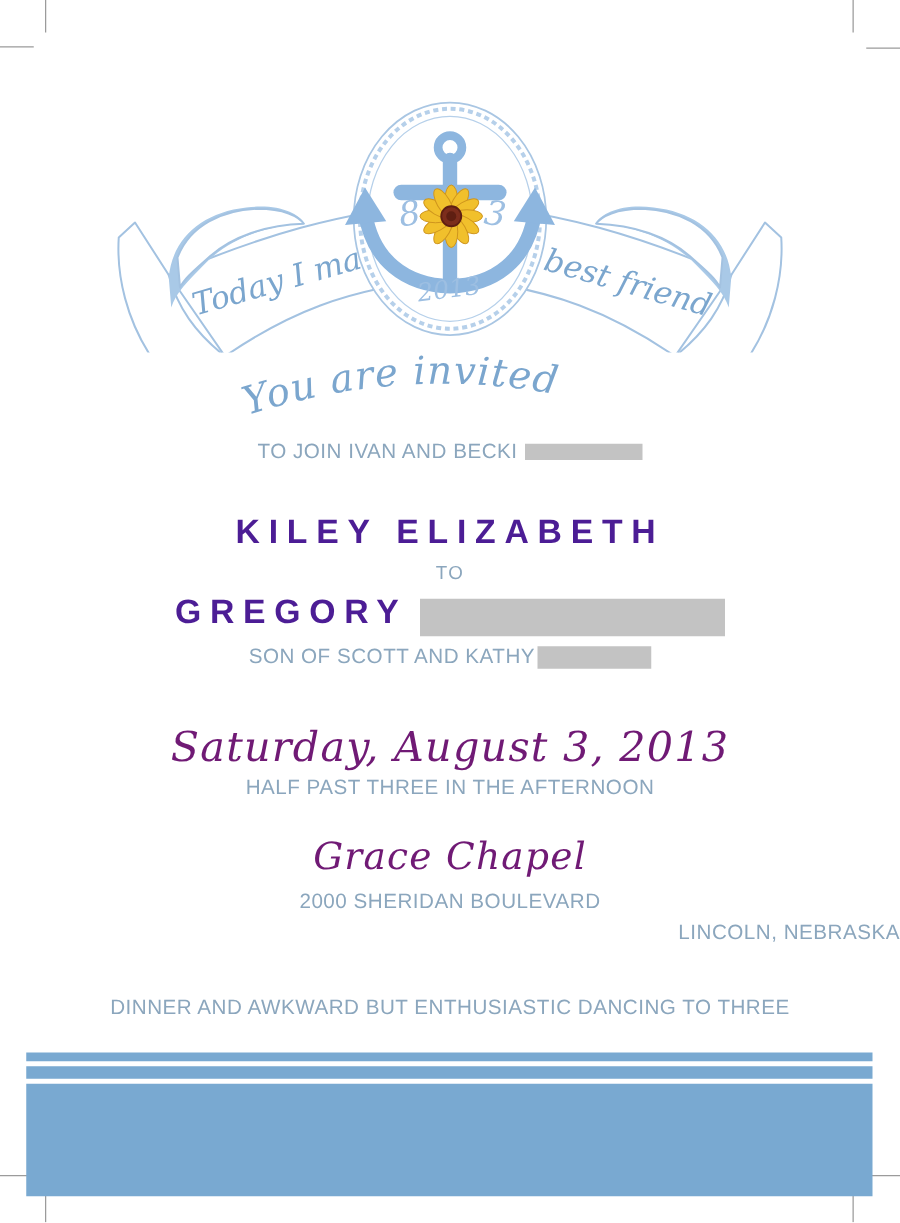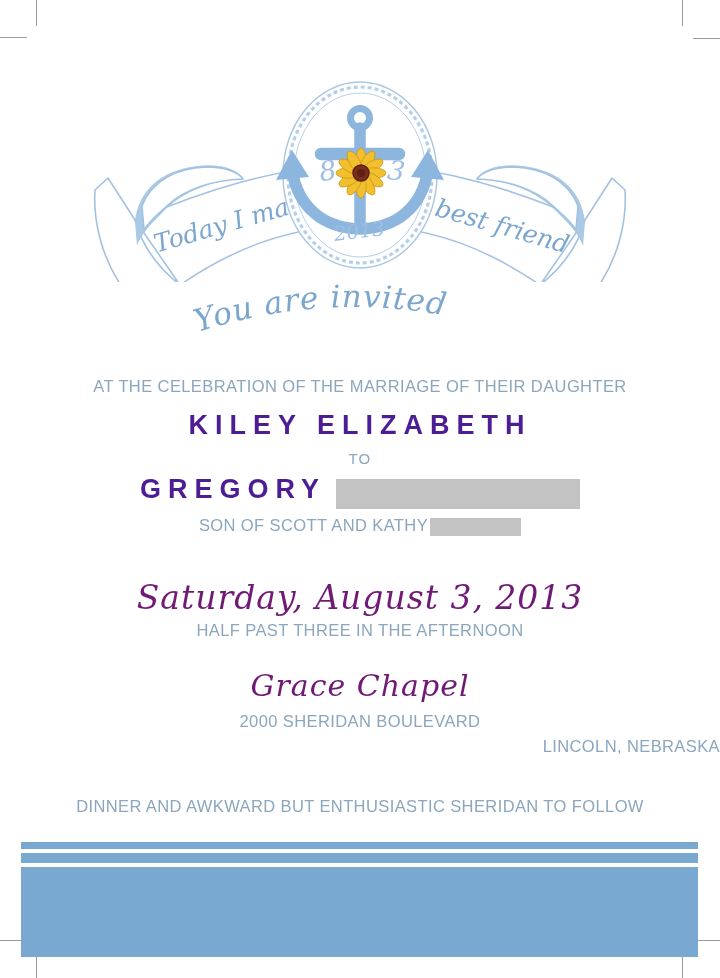--- a/index.html
+++ b/index.html
@@ -108,22 +108,24 @@
 
   <div class="arc-wrap">
     <svg viewBox="0 0 360 72" width="360" height="72">
       <path id="invite-arc-path" d="M 12 58 Q 180 2 348 62" fill="none" stroke="none"></path>
       <text font-size="31" fill="#7ba6ce" letter-spacing="1">
         <textPath href="#invite-arc-path" startOffset="6">You are invited</textPath>
       </text>
     </svg>
   </div>
 
+  <div class="row caps" style="top:352px;">
+    <span>TO JOIN IVAN AND BECKI</span><span class="redact host"></span>
+  </div>
 
-  <div class="row caps" style="top:377px;">AT THE CELEBRATION OF THE MARRIAGE OF THEIR DAUGHTER</div>
 
   <div class="row coral" style="top:410px;">KILEY ELIZABETH</div>
 
   <div class="row" style="top:474px;">
     <span class="coral">GREGORY</span><span class="redact groom"></span>
   </div>
 
   <div class="row caps-sm" style="top:450px;">TO</div>
 
   <div class="row caps" style="top:516px;">
@@ -133,19 +135,19 @@
   <div class="row script date-script" style="top:578px;">Saturday, August 3, 2013</div>
 
   <div class="row caps" style="top:621px;">HALF PAST THREE IN THE AFTERNOON</div>
 
   <div class="row script venue-script" style="top:668px;">Grace Chapel</div>
 
   <div class="row caps" style="top:712px;">2000 SHERIDAN BOULEVARD</div>
 
   <div class="row caps" style="top:737px;text-align:right;">LINCOLN, NEBRASKA</div>
 
-  <div class="row caps" style="top:797px;">DINNER AND AWKWARD BUT ENTHUSIASTIC SHERIDAN TO FOLLOW</div>
+  <div class="row caps" style="top:797px;">DINNER AND AWKWARD BUT ENTHUSIASTIC DANCING TO THREE</div>
 
   <div class="stripe stripe1"></div>
   <div class="stripe stripe2"></div>
   <div class="stripe band"></div>
 
 </div>
 
 </body></html>

